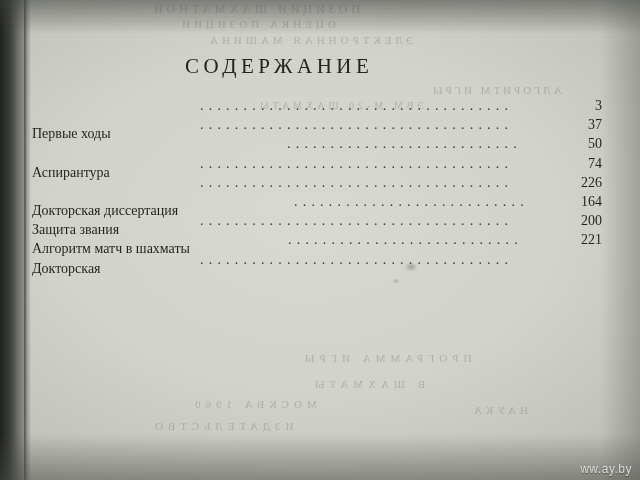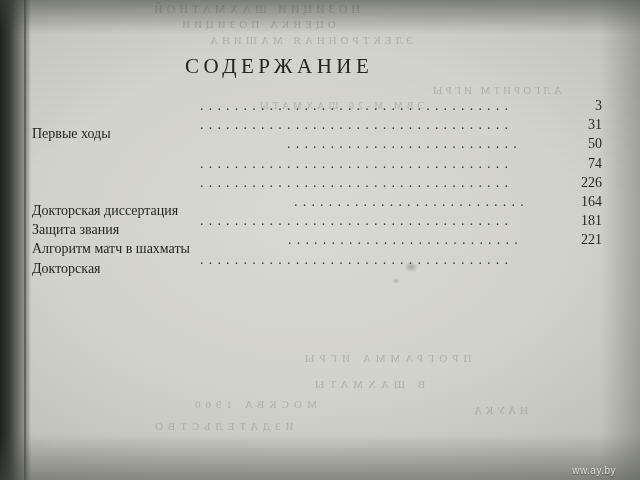--- a/index.html
+++ b/index.html
@@ -154,24 +154,24 @@
     top: 278px;
     width: 8px;
     height: 6px;
     background: radial-gradient(ellipse at center, rgba(90,92,86,0.32), rgba(150,152,146,0.0) 70%);
     border-radius: 50%;
     pointer-events: none;
   }
 
   #watermark {
     position: absolute;
-    right: 24px;
+    right: 8px;
     bottom: 4px;
     font-family: "Liberation Sans", sans-serif;
-    font-size: 10px;
+    font-size: 12px;
     color: rgba(250,250,248,0.80);
     letter-spacing: 0.5px;
     text-shadow: 0 1px 1px rgba(0,0,0,0.45);
   }
 
   
   #grain {
     position: absolute;
     left: 0; top: 0; width: 640px; height: 480px;
     background-image:
@@ -204,43 +204,44 @@
   <div id="content">
     <div id="toc-title">СОДЕРЖАНИЕ</div>
     <div id="toc-list">
         <div class="toc-row first">
           <span class="toc-dots" style="left: 168px; width: 360px;">....................................</span>
           <span class="toc-page">3</span>
         </div>
         <div class="toc-row">
           <span class="toc-label">Первые ходы</span>
           <span class="toc-dots" style="left: 168px; width: 360px;">....................................</span>
-          <span class="toc-page">31</span>
+          <span class="toc-page">37</span>
         </div>
         <div class="toc-row">
           <span class="toc-dots" style="left: 255px; width: 273px;">...........................</span>
           <span class="toc-page">50</span>
         </div>
         <div class="toc-row">
+          <span class="toc-label">Аспирантура</span>
           <span class="toc-dots" style="left: 168px; width: 360px;">....................................</span>
           <span class="toc-page">74</span>
         </div>
         <div class="toc-row">
           <span class="toc-dots" style="left: 168px; width: 360px;">....................................</span>
           <span class="toc-page">226</span>
         </div>
         <div class="toc-row">
           <span class="toc-label">Докторская диссертация</span>
           <span class="toc-dots" style="left: 262px; width: 266px;">...........................</span>
           <span class="toc-page">164</span>
         </div>
         <div class="toc-row">
           <span class="toc-label">Защита звания</span>
           <span class="toc-dots" style="left: 168px; width: 360px;">....................................</span>
-          <span class="toc-page">181</span>
+          <span class="toc-page">200</span>
         </div>
         <div class="toc-row">
           <span class="toc-label">Алгоритм матч в шахматы</span>
           <span class="toc-dots" style="left: 256px; width: 272px;">...........................</span>
           <span class="toc-page">221</span>
         </div>
         <div class="toc-row">
           <span class="toc-label">Докторская</span>
           <span class="toc-dots" style="left: 168px; width: 360px;">....................................</span>
           <span class="toc-page"></span>

